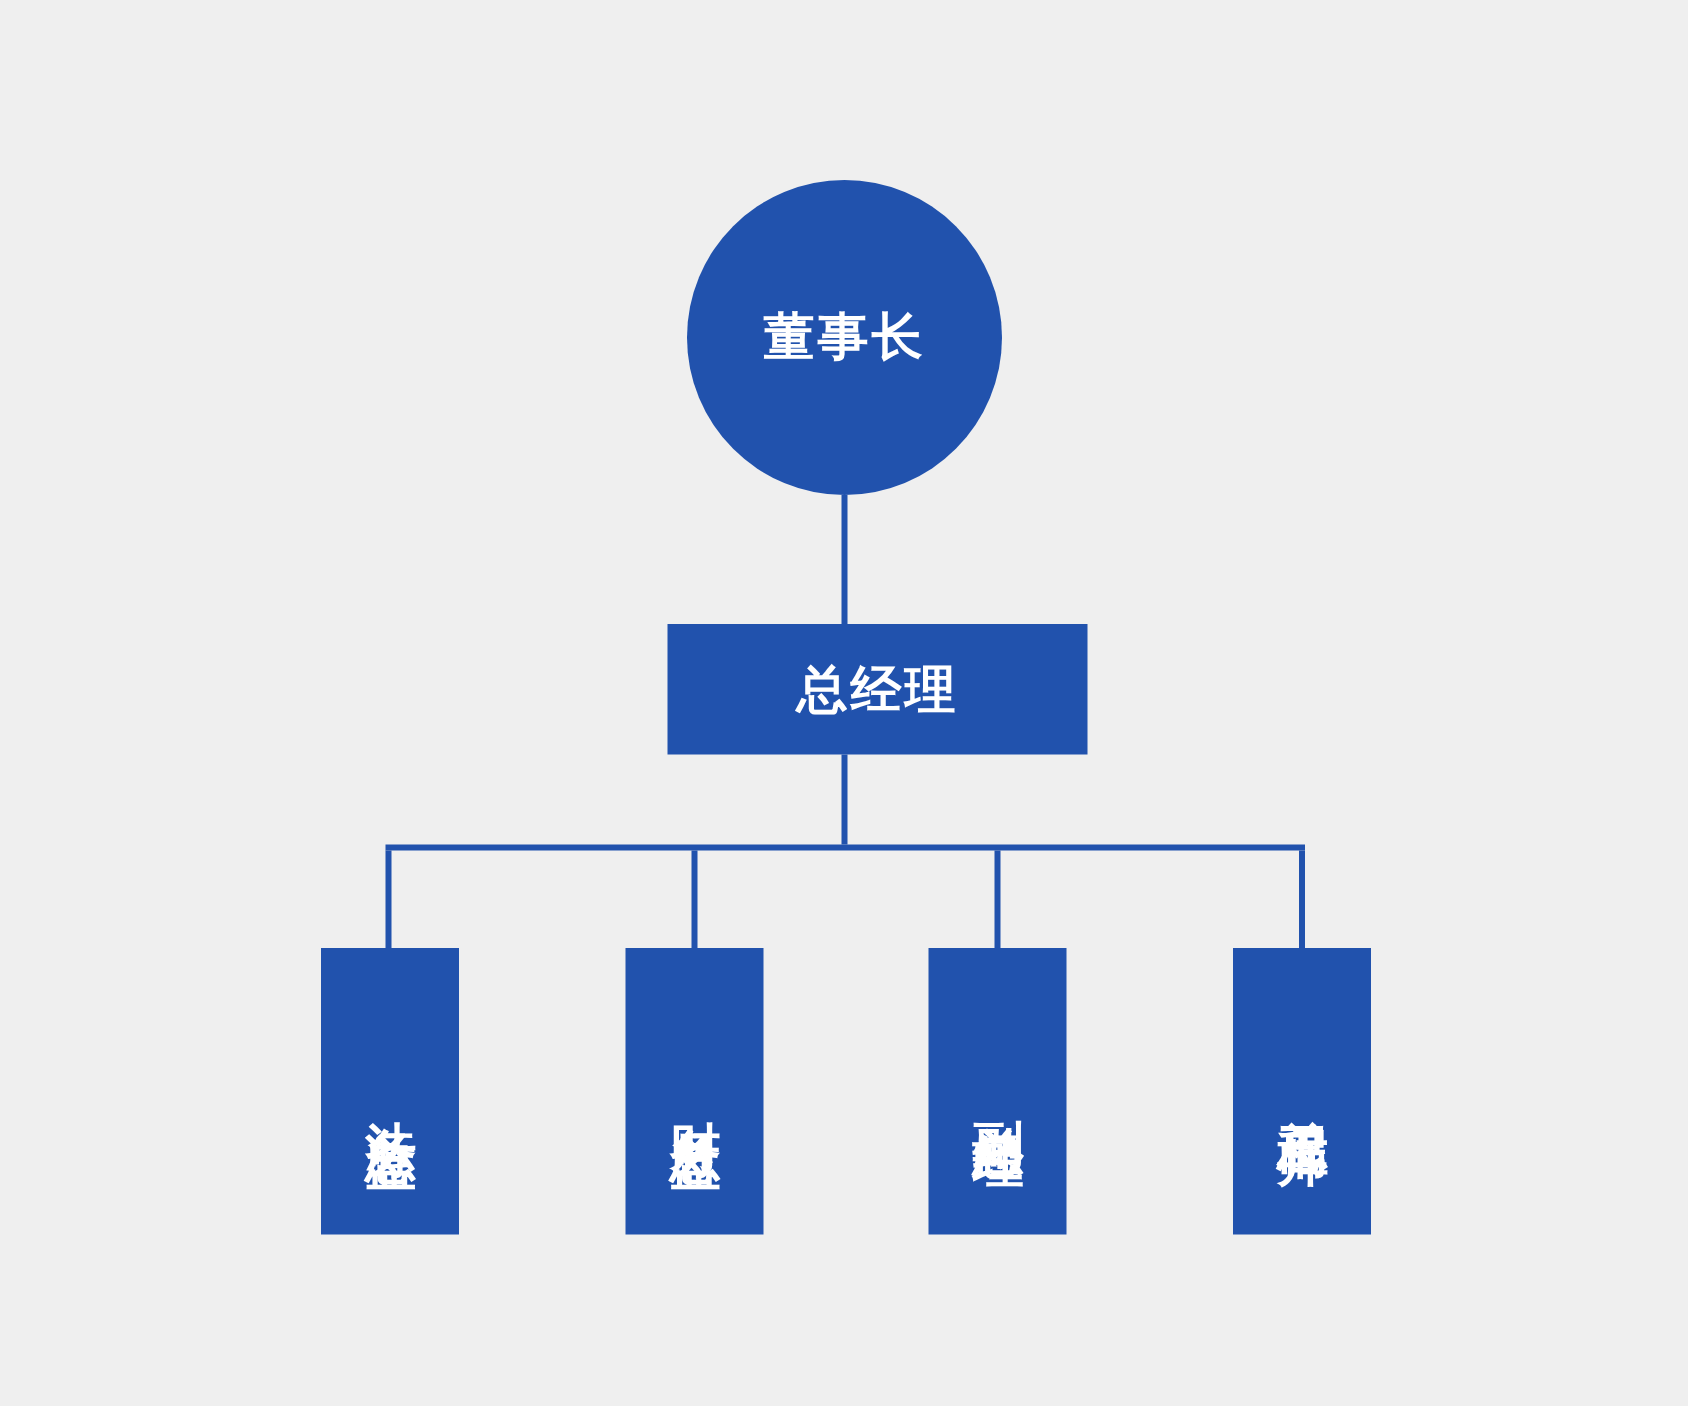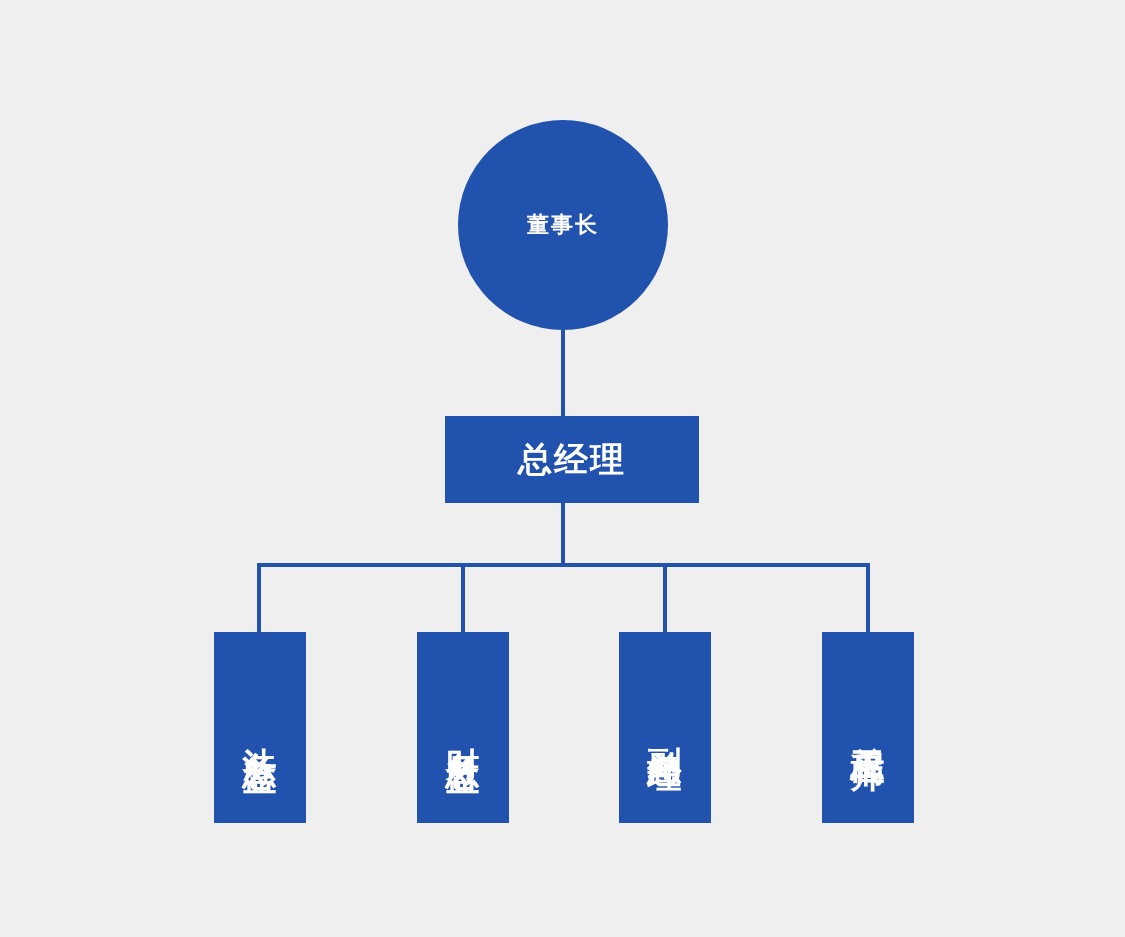--- a/index.html
+++ b/index.html
@@ -27,28 +27,28 @@
     font-weight: 700;
     white-space: nowrap;
   }
   
   .node-circle {
     left: 458px;
     top: 120px;
     width: 210px;
     height: 210px;
     border-radius: 50%;
-    font-size: 22px;
+    font-size: 34px;
   }
   .node-circle .label { letter-spacing: 2px; }
   
   .node-gm {
     left: 445px;
     top: 416px;
-    width: 254px;
+    width: 280px;
     height: 87px;
     font-size: 34px;
   }
   .node-gm .label { letter-spacing: 2px; }
   
   .node-v {
     top: 632px;
     width: 92px;
     height: 191px;
     font-size: 34px;

